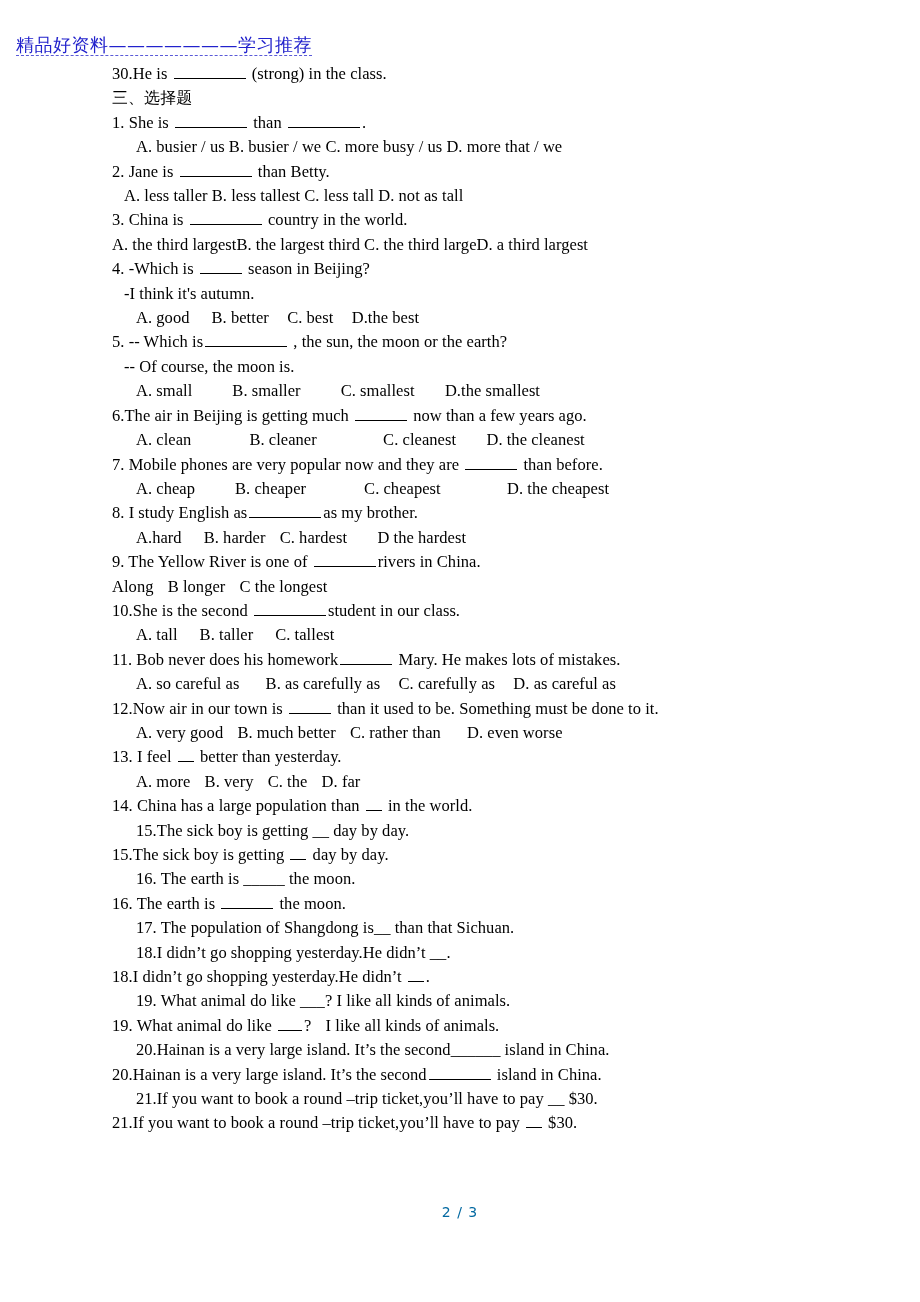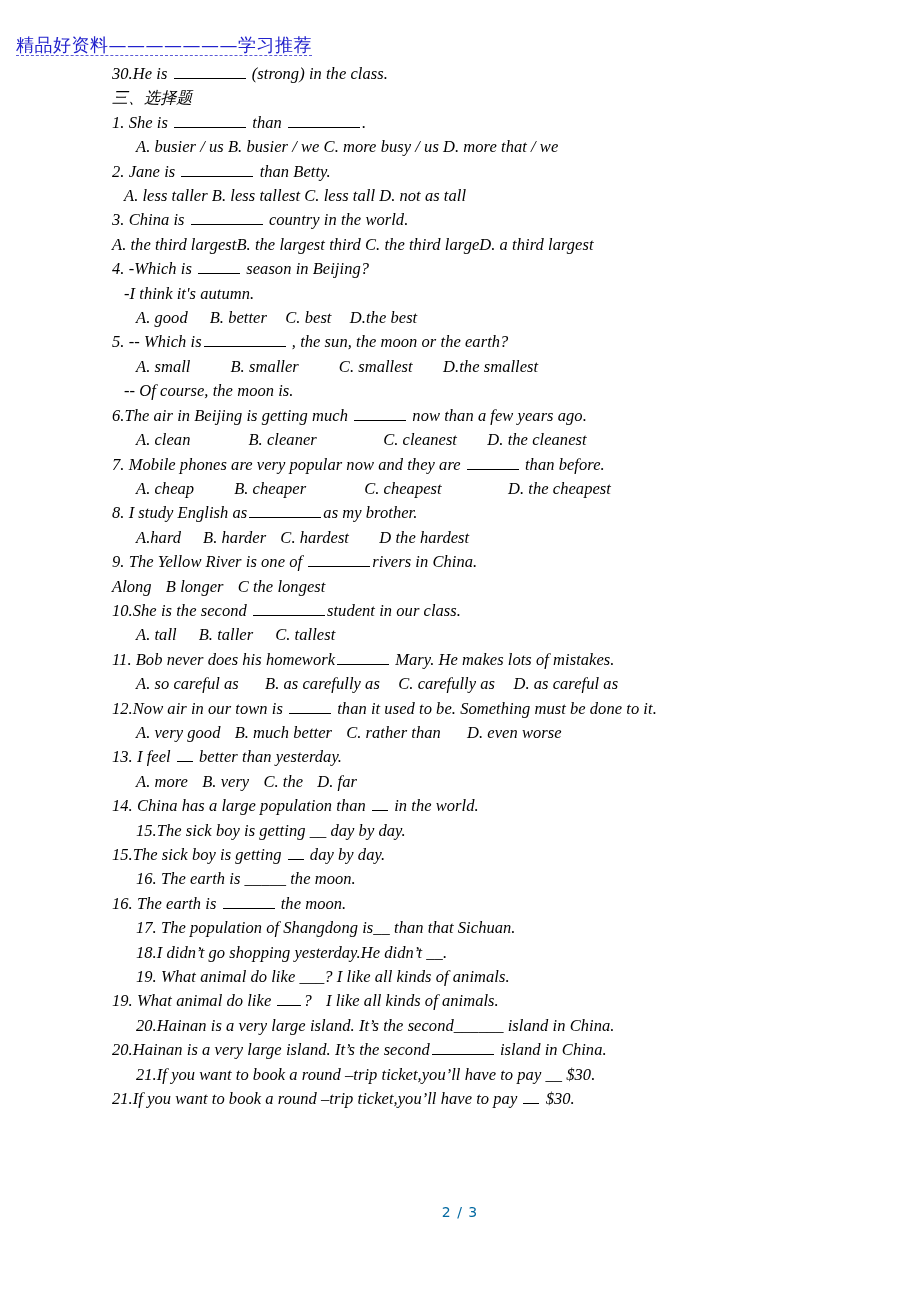--- a/index.html
+++ b/index.html
@@ -46,21 +46,20 @@
     position: absolute;
     top: 62px;
     left: 112px;
     width: 700px;
   }
   .line {
     font-size: 16.5px;
     line-height: 24.4px;
     white-space: nowrap;
     letter-spacing: 0.05px;
-    font-style: italic;
   }
   .line.cn {
     font-family: "DejaVu Sans", "Liberation Sans", sans-serif;
     font-size: 16px;
   }
   .ind0 { padding-left: 0px; }
   .ind1 { padding-left: 12px; }
   .ind2 { padding-left: 24px; }
 
   
@@ -122,22 +121,22 @@
     <div class="line ind1">A. less taller B. less tallest C. less tall D. not as tall</div>
 
     <div class="line ind0">3. China is <span class="bl w8"></span> country in the world.</div>
     <div class="line ind0">A. the third largestB. the largest third C. the third largeD. a third largest</div>
 
     <div class="line ind0">4. -Which is <span class="bl w5"></span> season in Beijing?</div>
     <div class="line ind1">-I think it's autumn.</div>
     <div class="line ind2">A. good<span class="gapmd"></span>B. better<span class="gapsm"></span>&nbsp;&nbsp;C. best<span class="gapsm"></span>&nbsp;&nbsp;D.the best</div>
 
     <div class="line ind0">5. -- Which is<span class="bl w9"></span> , the sun, the moon or the earth?</div>
+    <div class="line ind1">-- Of course, the moon is.</div>
     <div class="line ind2">A. small<span class="gaplg"></span>B. smaller<span class="gaplg"></span>C. smallest<span class="gapmd"></span>&nbsp;&nbsp;D.the smallest</div>
-    <div class="line ind1">-- Of course, the moon is.</div>
 
     <div class="line ind0">6.The air in Beijing is getting much <span class="bl w6"></span> now than a few years ago.</div>
     <div class="line ind2">A. clean<span class="gapxl"></span>B. cleaner<span class="gapxl"></span>&nbsp;&nbsp;C. cleanest<span class="gapmd"></span>&nbsp;&nbsp;D. the cleanest</div>
 
     <div class="line ind0">7. Mobile phones are very popular now and they are <span class="bl w6"></span> than before.</div>
     <div class="line ind2">A. cheap<span class="gaplg"></span>B. cheaper<span class="gapxl"></span>C. cheapest<span class="gapxl"></span>&nbsp;&nbsp;D. the cheapest</div>
 
     <div class="line ind0">8. I study English as<span class="bl w8"></span>as my brother.</div>
     <div class="line ind2">A.hard<span class="gapmd"></span>B. harder<span class="gapsm"></span>&nbsp;C. hardest<span class="gapmd"></span>&nbsp;&nbsp;D the hardest</div>
 
@@ -160,20 +159,21 @@
     <div class="line ind2">15.The sick boy is getting __ day by day.</div>
 
     <div class="line ind0">15.The sick boy is getting <span class="bl w2"></span> day by day.</div>
     <div class="line ind2">16. The earth is _____ the moon.</div>
 
     <div class="line ind0">16. The earth is <span class="bl w6"></span> the moon.</div>
     <div class="line ind2">17. The population of Shangdong is__ than that Sichuan.</div>
 
     <div class="line ind2">18.I didn’t go shopping yesterday.He didn’t __.</div>
 
+    <div class="line ind0">18.I didn’t go shopping yesterday.He didn’t <span class="bl w2"></span>.</div>
     <div class="line ind2">19. What animal do like ___?   I like all kinds of animals.</div>
 
     <div class="line ind0">19. What animal do like <span class="bl w3"></span>?<span class="gapsm"></span>&nbsp;I like all kinds of animals.</div>
     <div class="line ind2">20.Hainan is a very large island. It’s the second______ island in China.</div>
 
     <div class="line ind0">20.Hainan is a very large island. It’s the second<span class="bl w7"></span> island in China.</div>
     <div class="line ind2">21.If you want to book a round –trip ticket,you’ll have to pay __ $30.</div>
 
     <div class="line ind0">21.If you want to book a round –trip ticket,you’ll have to pay <span class="bl w2"></span> $30.</div>
     <div class="line ind2"></div>

